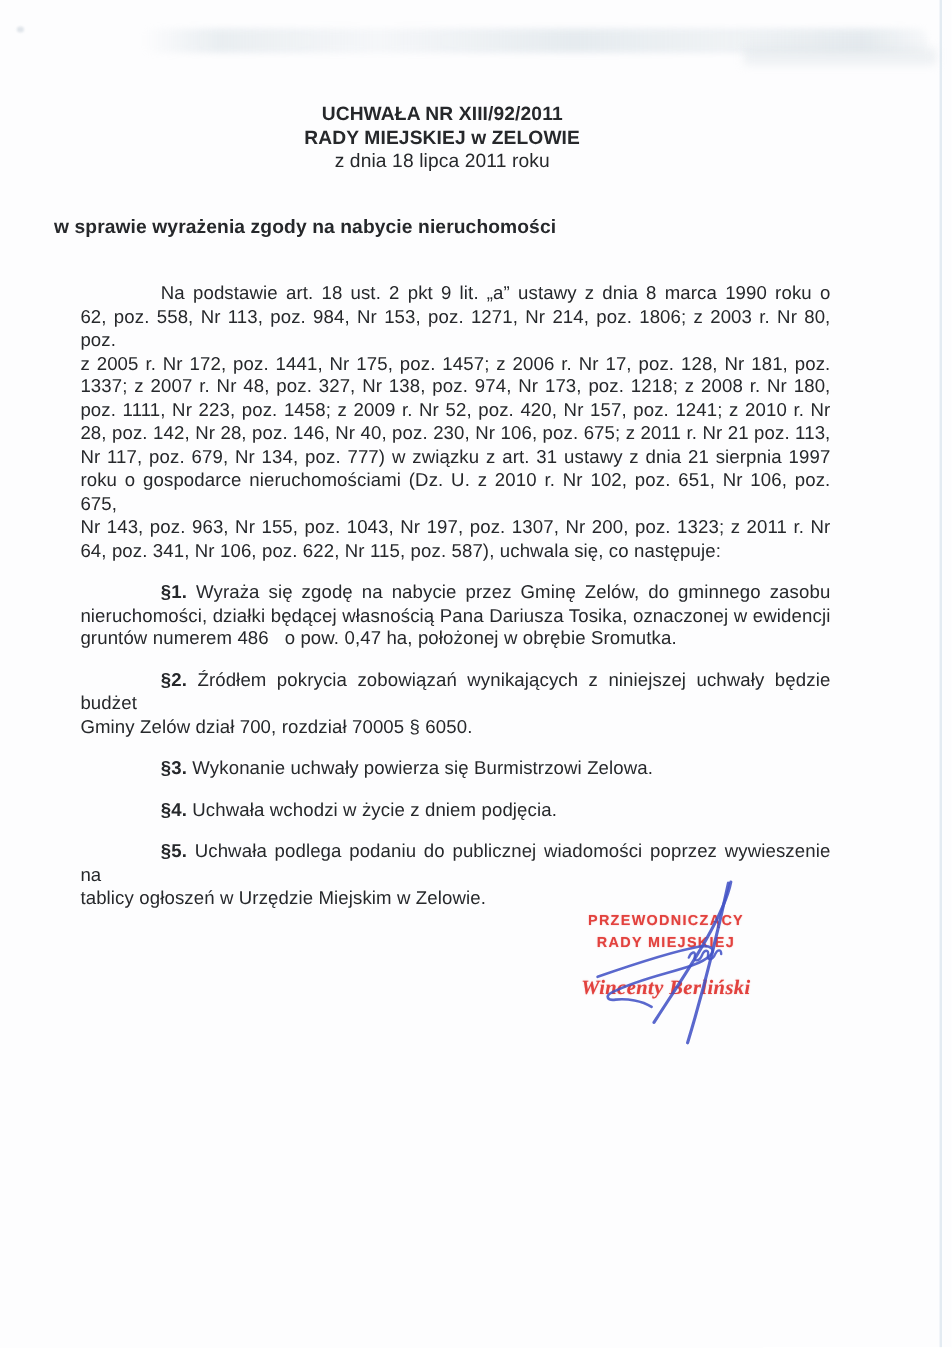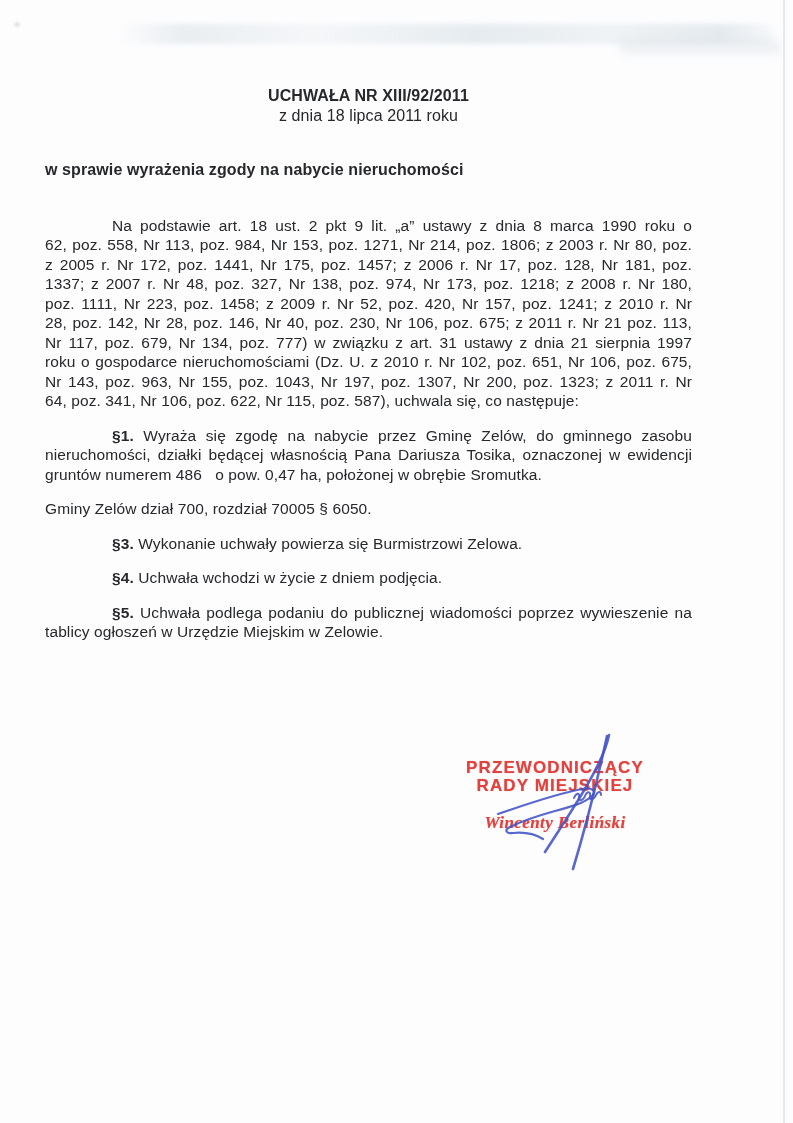--- a/index.html
+++ b/index.html
@@ -54,42 +54,42 @@
     letter-spacing: 0.1px;
   }
   .heading { text-align: center; }
   .h-line { line-height: 19.5px; font-size: 16px; }
   .bold { font-weight: 700; }
   .subject {
     margin-top: 35px;
     font-size: 16px;
     line-height: 19.5px;
   }
-  #doc-paragraphs { margin-top: 36px; }
+  #doc-paragraphs { margin-top: 36px; margin-left: 22px; }
   .para + .para { margin-top: 15px; }
   .docline {
     text-align: justify;
     text-align-last: justify;
     min-height: 19.5px;
   }
   .docline.lastline { text-align-last: left; }
   .docline.indent { text-indent: 67px; }
   .docline b { font-weight: 700; }
 
   
   .stamp {
     position: absolute; left: 449px; top: 759px; width: 212px;
     text-align: center;
     color: var(--stamp-red, #e2423e);
     text-shadow: 0 0 1px rgba(228,62,60,0.55);
     user-select: none;
   }
   .stamp-title {
     font-weight: 700;
-    font-size: 17px;
+    font-size: 12px;
     line-height: 17.5px;
     letter-spacing: 1.1px;
   }
   .stamp-name {
     margin-top: 19px;
     font-family: "Liberation Serif", serif;
     font-style: italic;
     font-weight: 600;
     font-size: 17px;
     letter-spacing: 0.4px;
@@ -115,20 +115,21 @@
 <div class="page">
 
   <div class="smudge-1"></div>
   <div class="smudge-2"></div>
   <div class="smudge-3"></div>
   <div class="scan-edge"></div>
 
   <div class="content">
     <div class="heading">
       <div class="h-line bold">UCHWAŁA NR XIII/92/2011</div>
+      <div class="h-line bold">RADY MIEJSKIEJ w ZELOWIE</div>
       <div class="h-line">z dnia 18 lipca 2011 roku</div>
     </div>
 
     <div class="subject bold">w sprawie wyrażenia zgody na nabycie nieruchomości</div>
 
     <div id="doc-paragraphs">
         <div class="para">
           <div class="docline indent">Na podstawie art. 18 ust. 2 pkt 9 lit. „a” ustawy z dnia 8 marca 1990 roku o</div>
           <div class="docline">62, poz. 558, Nr 113, poz. 984, Nr 153, poz. 1271, Nr 214, poz. 1806; z 2003 r. Nr 80, poz.</div>
           <div class="docline">z 2005 r. Nr 172, poz. 1441, Nr 175, poz. 1457; z 2006 r. Nr 17, poz. 128, Nr 181, poz.</div>
@@ -139,20 +140,21 @@
           <div class="docline">roku o gospodarce nieruchomościami (Dz. U. z 2010 r. Nr 102, poz. 651, Nr 106, poz. 675,</div>
           <div class="docline">Nr 143, poz. 963, Nr 155, poz. 1043, Nr 197, poz. 1307, Nr 200, poz. 1323; z 2011 r. Nr</div>
           <div class="docline lastline">64, poz. 341, Nr 106, poz. 622, Nr 115, poz. 587), uchwala się, co następuje:</div>
         </div>
         <div class="para">
           <div class="docline indent"><b>§1.</b> Wyraża się zgodę na nabycie przez Gminę Zelów, do gminnego zasobu</div>
           <div class="docline">nieruchomości, działki będącej własnością Pana Dariusza Tosika, oznaczonej w ewidencji</div>
           <div class="docline lastline">gruntów numerem 486&nbsp;&nbsp; o pow. 0,47 ha, położonej w obrębie Sromutka.</div>
         </div>
         <div class="para">
+          <div class="docline indent"><b>§2.</b> Źródłem pokrycia zobowiązań wynikających z niniejszej uchwały będzie budżet</div>
           <div class="docline lastline">Gminy Zelów dział 700, rozdział 70005 § 6050.</div>
         </div>
         <div class="para">
           <div class="docline indent lastline"><b>§3.</b> Wykonanie uchwały powierza się Burmistrzowi Zelowa.</div>
         </div>
         <div class="para">
           <div class="docline indent lastline"><b>§4.</b> Uchwała wchodzi w życie z dniem podjęcia.</div>
         </div>
         <div class="para">
           <div class="docline indent"><b>§5.</b> Uchwała podlega podaniu do publicznej wiadomości poprzez wywieszenie na</div>

